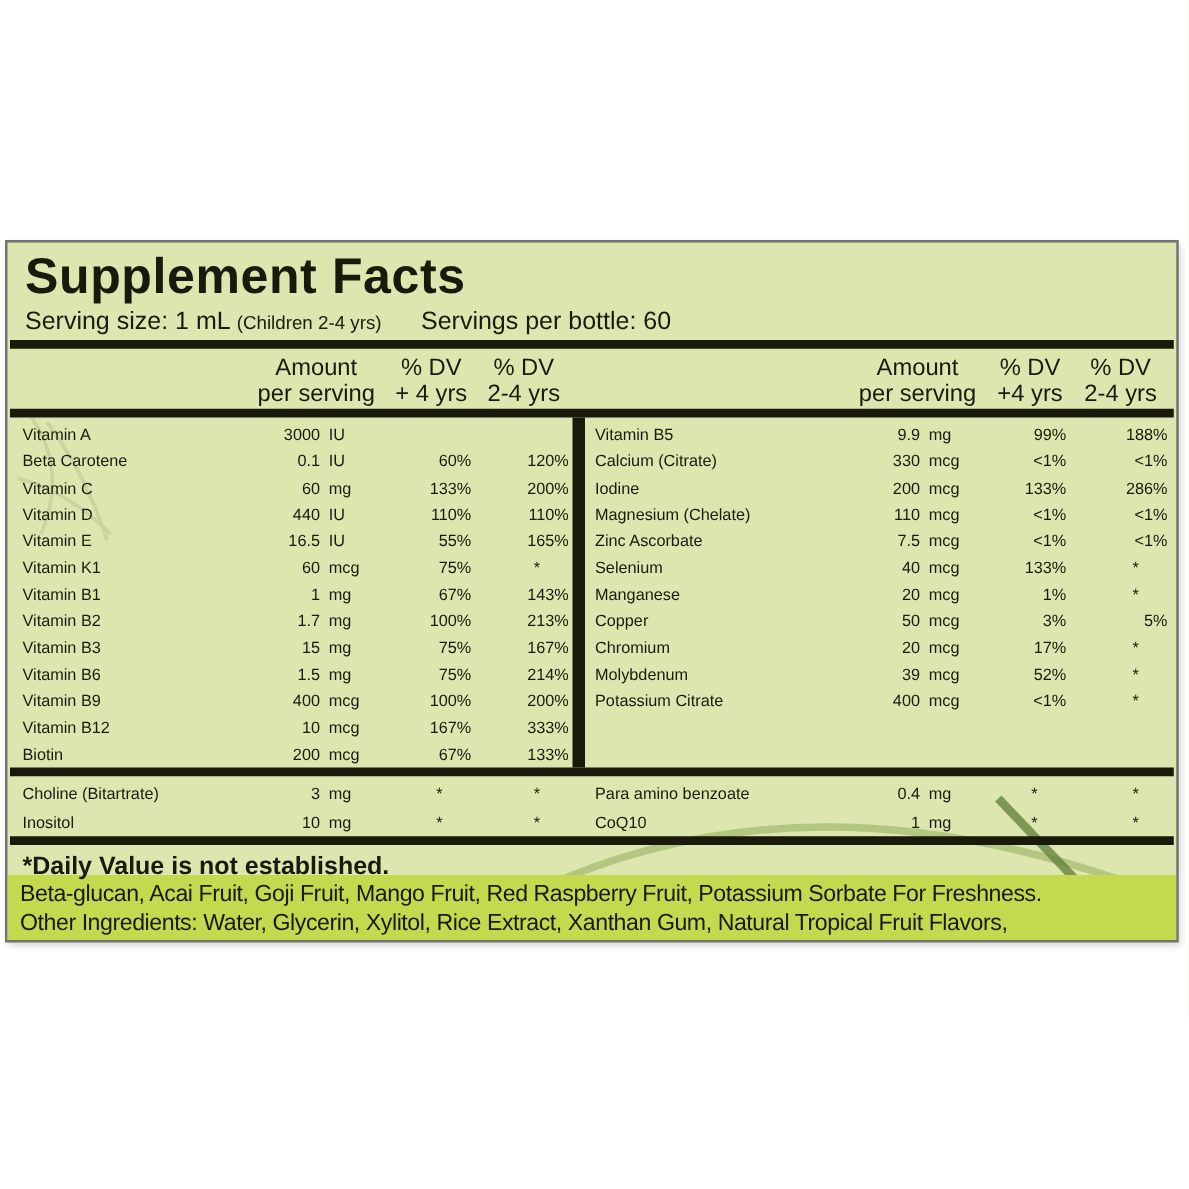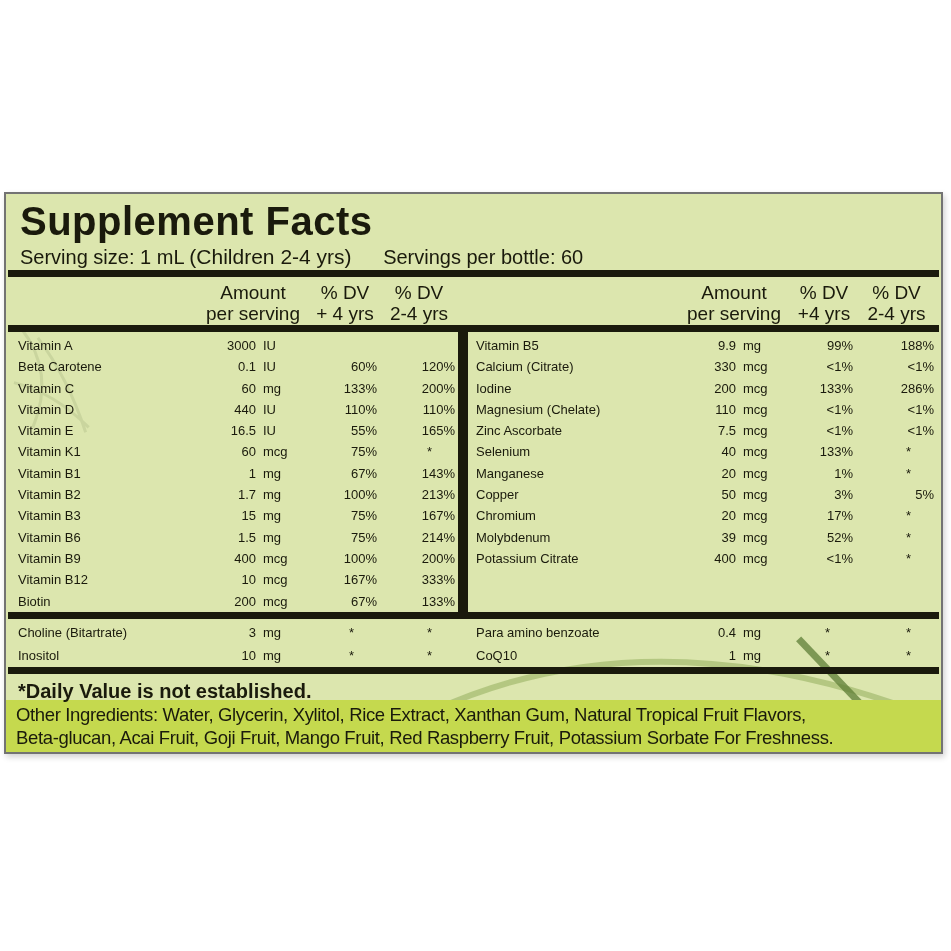--- a/index.html
+++ b/index.html
@@ -15,21 +15,21 @@
     color:var(--ink,#1a1a0c);
     box-shadow:2px 3px 6px rgba(0,0,0,.18);
     overflow:hidden;
   }
   .deco{position:absolute;left:0;top:0;width:100%;height:100%;z-index:0;}
   .content{position:relative;z-index:1;}
   .rule{height:7px;background:var(--ink,#1a1a0c);margin:0 2px;}
   .head{padding:5px 10px 0 14px;}
   .title{font-size:40px;font-weight:bold;line-height:44px;letter-spacing:.5px;}
   .serving{font-size:20px;line-height:26px;margin-top:1px;white-space:nowrap;}
-  .serving .audience{font-size:21px;}
+  .serving .audience{font-size:15px;}
   .serving .spb{margin-left:26px;}
   .cols{display:flex;padding:0 4px;box-sizing:border-box;}
   .half{padding-top:3px;box-sizing:border-box;}
   .half.left{width:448px;}
   .vdiv{width:10px;flex:0 0 10px;}
   .half.right{flex:1;}
   .table-upper{height:280px;}
   .table-upper .vdiv{background:var(--ink,#1a1a0c);}
   .row{display:grid;font-size:13px;line-height:21.3px;}
   .half.left .row{grid-template-columns:1fr 60px 54px 70px 78px;}
@@ -336,17 +336,17 @@
         </div>
     </div>
 
     <div class="rule"></div>
 
     <div class="footnote">*Daily Value is not established.</div>
 
   </div>
 
   <div class="band">
+    <div>Beta-glucan, Acai Fruit, Goji Fruit, Mango Fruit, Red Raspberry Fruit, Potassium Sorbate For Freshness.</div>
     <div>Other Ingredients: Water, Glycerin, Xylitol, Rice Extract, Xanthan Gum, Natural Tropical Fruit Flavors,</div>
-    <div>Beta-glucan, Acai Fruit, Goji Fruit, Mango Fruit, Red Raspberry Fruit, Potassium Sorbate For Freshness.</div>
   </div>
 
 </div>
 
 </body></html>

